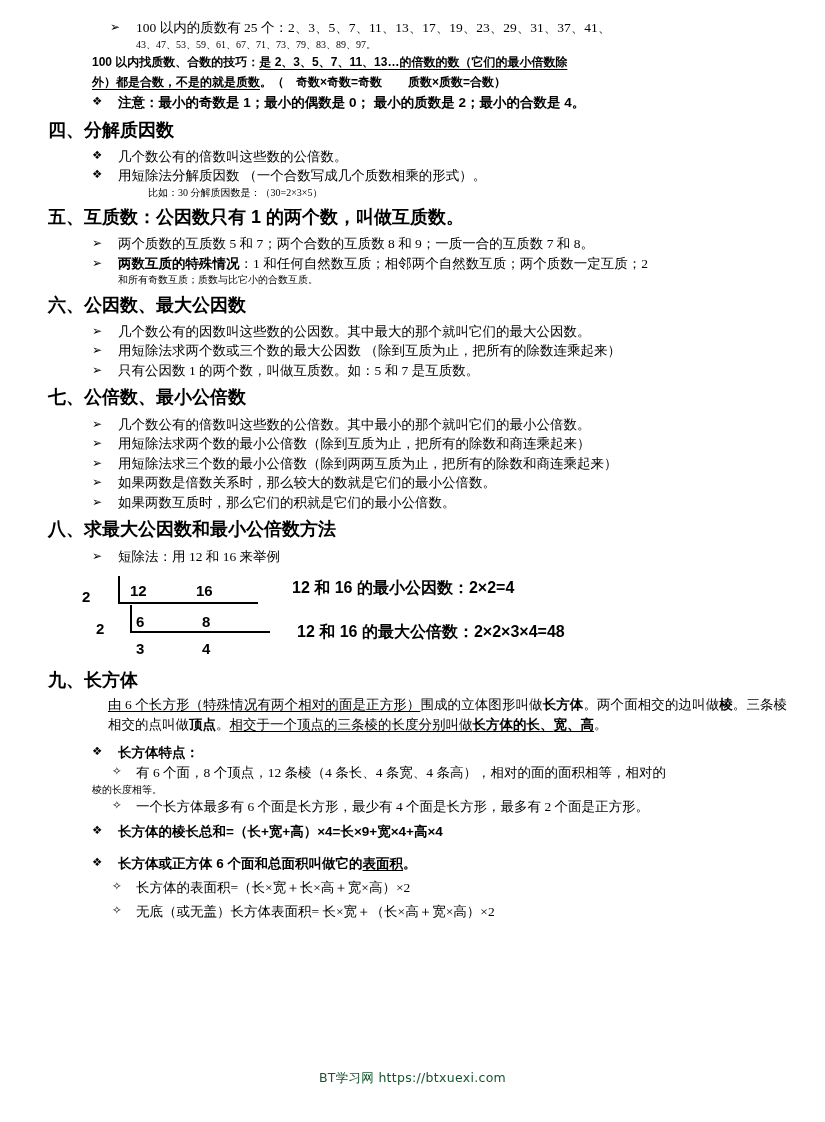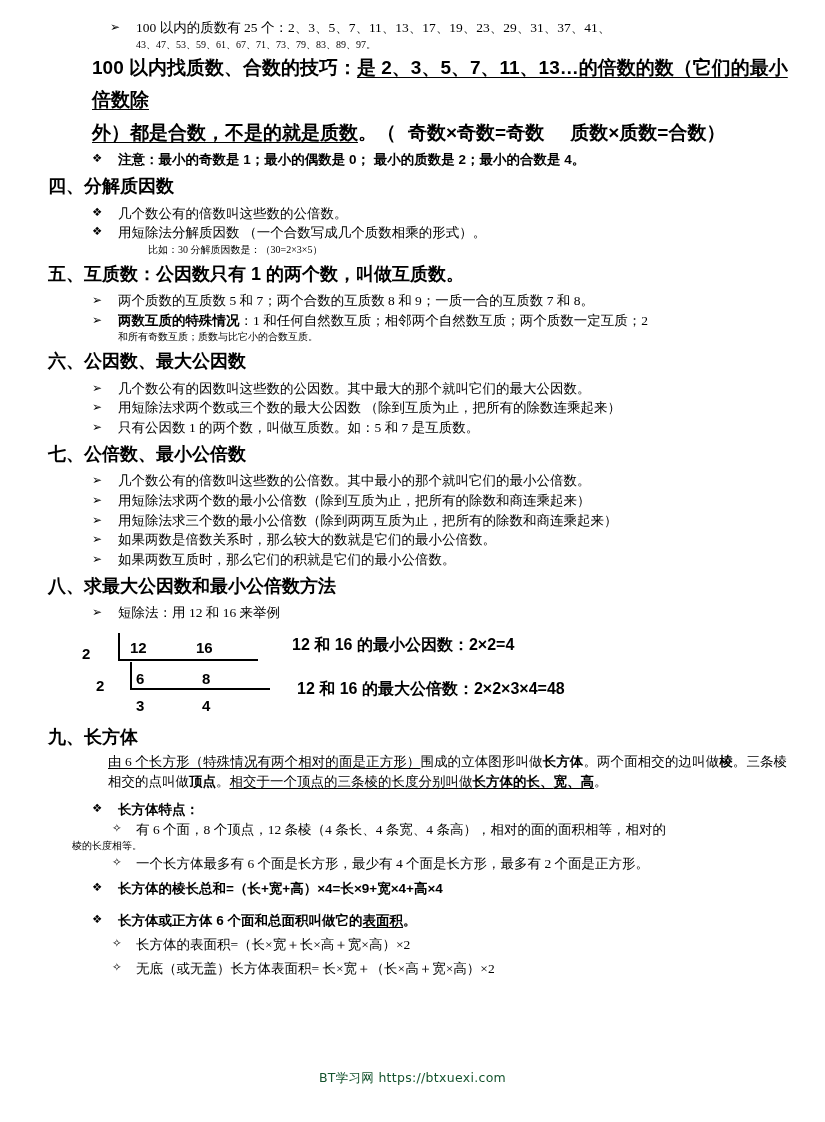--- a/index.html
+++ b/index.html
@@ -78,21 +78,21 @@
     font-family: "Liberation Sans", "DejaVu Sans", sans-serif;
     font-weight: bold;
   }
 
   
   .tip-block {
     padding-left: 92px;
     padding-right: 28px;
     font-family: "Liberation Sans", "DejaVu Sans", sans-serif;
     font-weight: bold;
-    font-size: 19px;
+    font-size: 12px;
     line-height: 1.72;
   }
   .tip-block .u { text-decoration: underline; text-underline-offset: 3px; }
 
   .note-row {
     font-family: "Liberation Sans", "DejaVu Sans", sans-serif;
     font-weight: bold;
   }
 
   
@@ -280,21 +280,21 @@
   </div>
 
   <div class="row" style="padding-left:92px; margin-top:8px;">
     <span class="bullet dia">❖</span>
     <span class="rowtext sans bold">长方体特点：</span>
   </div>
   <div class="row ind-l2">
     <span class="bullet star">✧</span>
     <span class="rowtext serif">有 6 个面，8 个顶点，12 条棱（4 条长、4 条宽、4 条高），相对的面的面积相等，相对的</span>
   </div>
-  <div class="line serif" style="padding-left:72px;">棱的长度相等。</div>
+  <div class="line serif" style="padding-left:92px;">棱的长度相等。</div>
   <div class="row ind-l2">
     <span class="bullet star">✧</span>
     <span class="rowtext serif">一个长方体最多有 6 个面是长方形，最少有 4 个面是长方形，最多有 2 个面是正方形。</span>
   </div>
 
   <div class="row" style="padding-left:92px; margin-top:6px;">
     <span class="bullet dia">❖</span>
     <span class="rowtext formula">长方体的棱长总和=（长+宽+高）×4=长×9+宽×4+高×4</span>
   </div>
 

